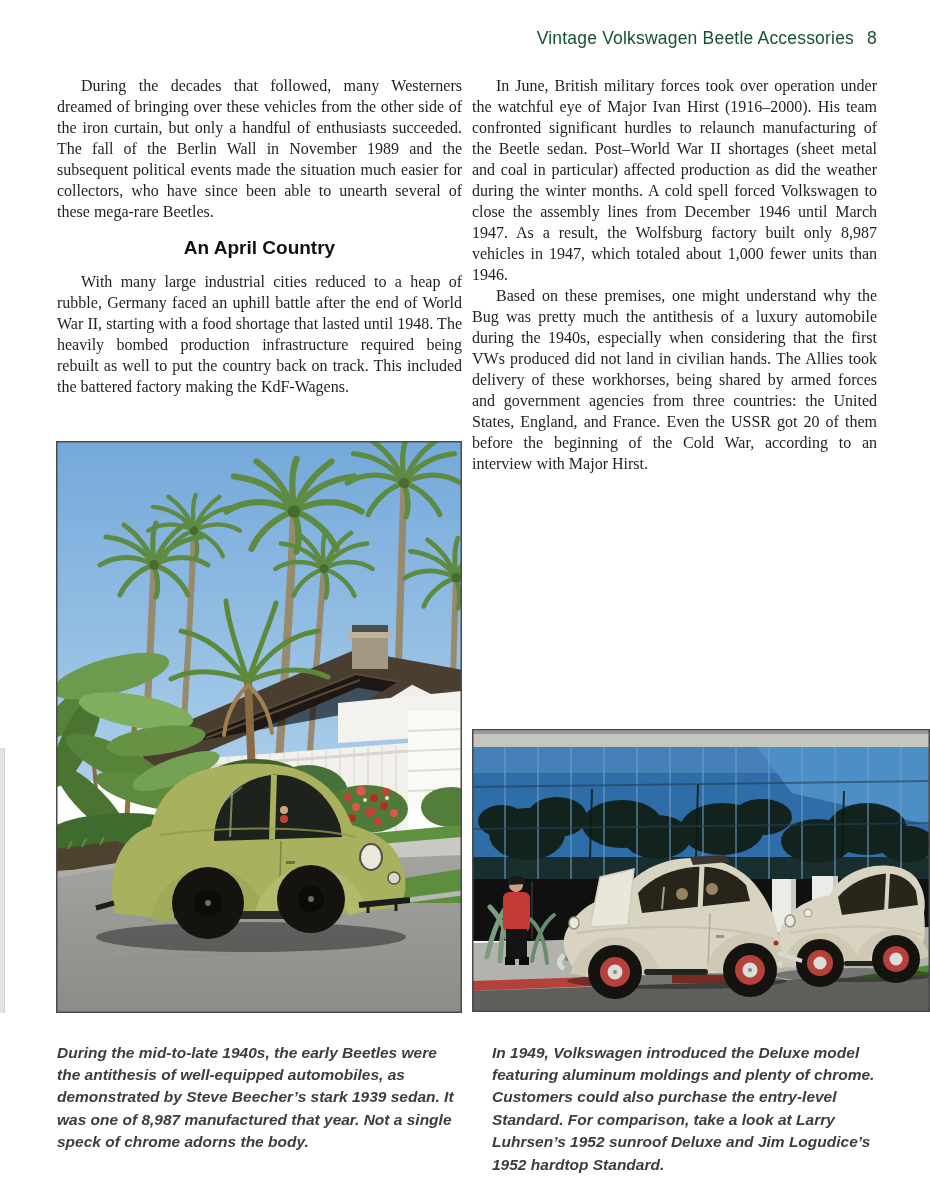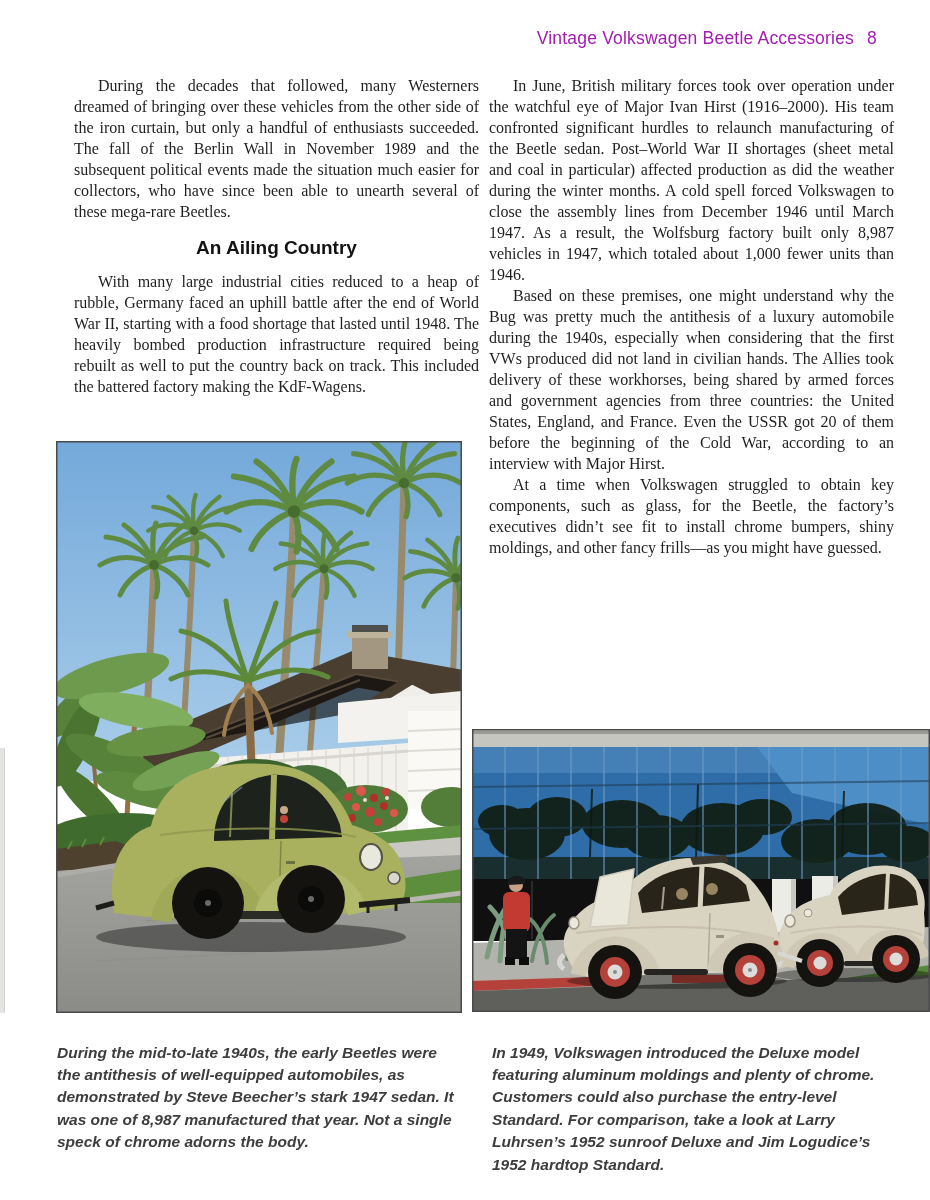--- a/index.html
+++ b/index.html
@@ -9,28 +9,27 @@
     width:930px;height:1200px;
     background:#ffffff;
     overflow:hidden;
     font-family:"Liberation Serif", serif;
   }
   
   .runhead{
     position:absolute;top:28px;right:53px;
     display:flex;align-items:baseline;gap:13px;
     font-family:"Liberation Sans", sans-serif;
-    font-size:17.5px;color:#a21caf;letter-spacing:.2px;
+    font-size:17.5px;color:#14532d;letter-spacing:.2px;
   }
   
   .col{
     position:absolute;top:75px;width:405px;
     font-size:16px;line-height:21px;color:#1f1f1f;
     text-align:justify;
-    margin-left:17px;
   }
   .col-left{left:57px;}
   .col-right{left:472px;}
   .para{margin:0;text-indent:24px;}
   .section-heading{
     font-family:"Liberation Sans", sans-serif;
     font-weight:bold;font-size:19px;color:#121212;
     text-align:center;margin:15px 0 13px 0;text-indent:0;
   }
   
@@ -59,28 +58,27 @@
 
 <div class="page">
 
   <div class="runhead">
     <span>Vintage Volkswagen Beetle Accessories</span>
     <span>8</span>
   </div>
 
   <div class="col col-left">
     <p class="para">During the decades that followed, many Westerners dreamed of bringing over these vehicles from the other side of the iron curtain, but only a handful of enthusiasts succeeded. The fall of the Berlin Wall in November 1989 and the subsequent political events made the situation much easier for collectors, who have since been able to unearth several of these mega-rare Beetles.</p>
-    <h2 class="section-heading">An Ailing Country</h2>
+    <h2 class="section-heading">An April Country</h2>
     <p class="para">With many large industrial cities reduced to a heap of rubble, Germany faced an uphill battle after the end of World War II, starting with a food shortage that lasted until 1948. The heavily bombed production infrastructure required being rebuilt as well to put the country back on track. This included the battered factory making the KdF-Wagens.</p>
   </div>
 
   <div class="col col-right">
     <p class="para">In June, British military forces took over operation under the watchful eye of Major Ivan Hirst (1916–2000). His team confronted significant hurdles to relaunch manufacturing of the Beetle sedan. Post–World War II shortages (sheet metal and coal in particular) affected production as did the weather during the winter months. A cold spell forced Volkswagen to close the assembly lines from December 1946 until March 1947. As a result, the Wolfsburg factory built only 8,987 vehicles in 1947, which totaled about 1,000 fewer units than 1946.</p>
     <p class="para">Based on these premises, one might understand why the Bug was pretty much the antithesis of a luxury automobile during the 1940s, especially when considering that the first VWs produced did not land in civilian hands. The Allies took delivery of these workhorses, being shared by armed forces and government agencies from three countries: the United States, England, and France. Even the USSR got 20 of them before the beginning of the Cold War, according to an interview with Major Hirst.</p>
-    <p class="para">At a time when Volkswagen struggled to obtain key components, such as glass, for the Beetle, the factory’s executives didn’t see fit to install chrome bumpers, shiny moldings, and other fancy frills—as you might have guessed.</p>
   </div>
 
   <div class="photo photo-left">
     <svg width="406" height="572" viewBox="0 0 406 572" xmlns="http://www.w3.org/2000/svg">
       <defs>
         <linearGradient id="sky1" x1="0" y1="0" x2="0" y2="1">
           <stop offset="0" stop-color="#74a9da"></stop>
             <stop offset="1" stop-color="#abceea"></stop>
         </linearGradient>
         <linearGradient id="road1" x1="0" y1="0" x2="0" y2="1">
@@ -420,17 +418,17 @@
           <circle cx="424" cy="230" r="13" fill="#b5423a"></circle>
           <circle cx="424" cy="230" r="6.5" fill="#dcdcda"></circle>
         <ellipse cx="318" cy="192" rx="5" ry="6" fill="#ece8da" stroke="#9a9488" stroke-width="1.5"></ellipse>
         <circle cx="336" cy="184" r="4" fill="#ece8da" stroke="#9a9488" stroke-width="1"></circle>
         <path d="M306,224 L330,232" stroke="#d8d8d2" stroke-width="4" fill="none"></path>
       </g>
       <rect x="0.75" y="0.75" width="456.5" height="281.5" fill="none" stroke="#4a4a4a" stroke-width="1.5"></rect>
     </svg>
   </div>
 
-  <p class="caption caption-left">During the mid-to-late 1940s, the early Beetles were the antithesis of well-equipped automobiles, as demonstrated by Steve Beecher’s stark 1947 sedan. It was one of 8,987 manufactured that year. Not a single speck of chrome adorns the body.</p>
+  <p class="caption caption-left">During the mid-to-late 1940s, the early Beetles were the antithesis of well-equipped automobiles, as demonstrated by Steve Beecher’s stark 1939 sedan. It was one of 8,987 manufactured that year. Not a single speck of chrome adorns the body.</p>
   <p class="caption caption-right">In 1949, Volkswagen introduced the Deluxe model featuring aluminum moldings and plenty of chrome. Customers could also purchase the entry-level Standard. For comparison, take a look at Larry Luhrsen’s 1952 sunroof Deluxe and Jim Logudice’s 1952 hardtop Standard.</p>
 
   <div class="edge-artifact"></div>
 </div>
 
 </body></html>

